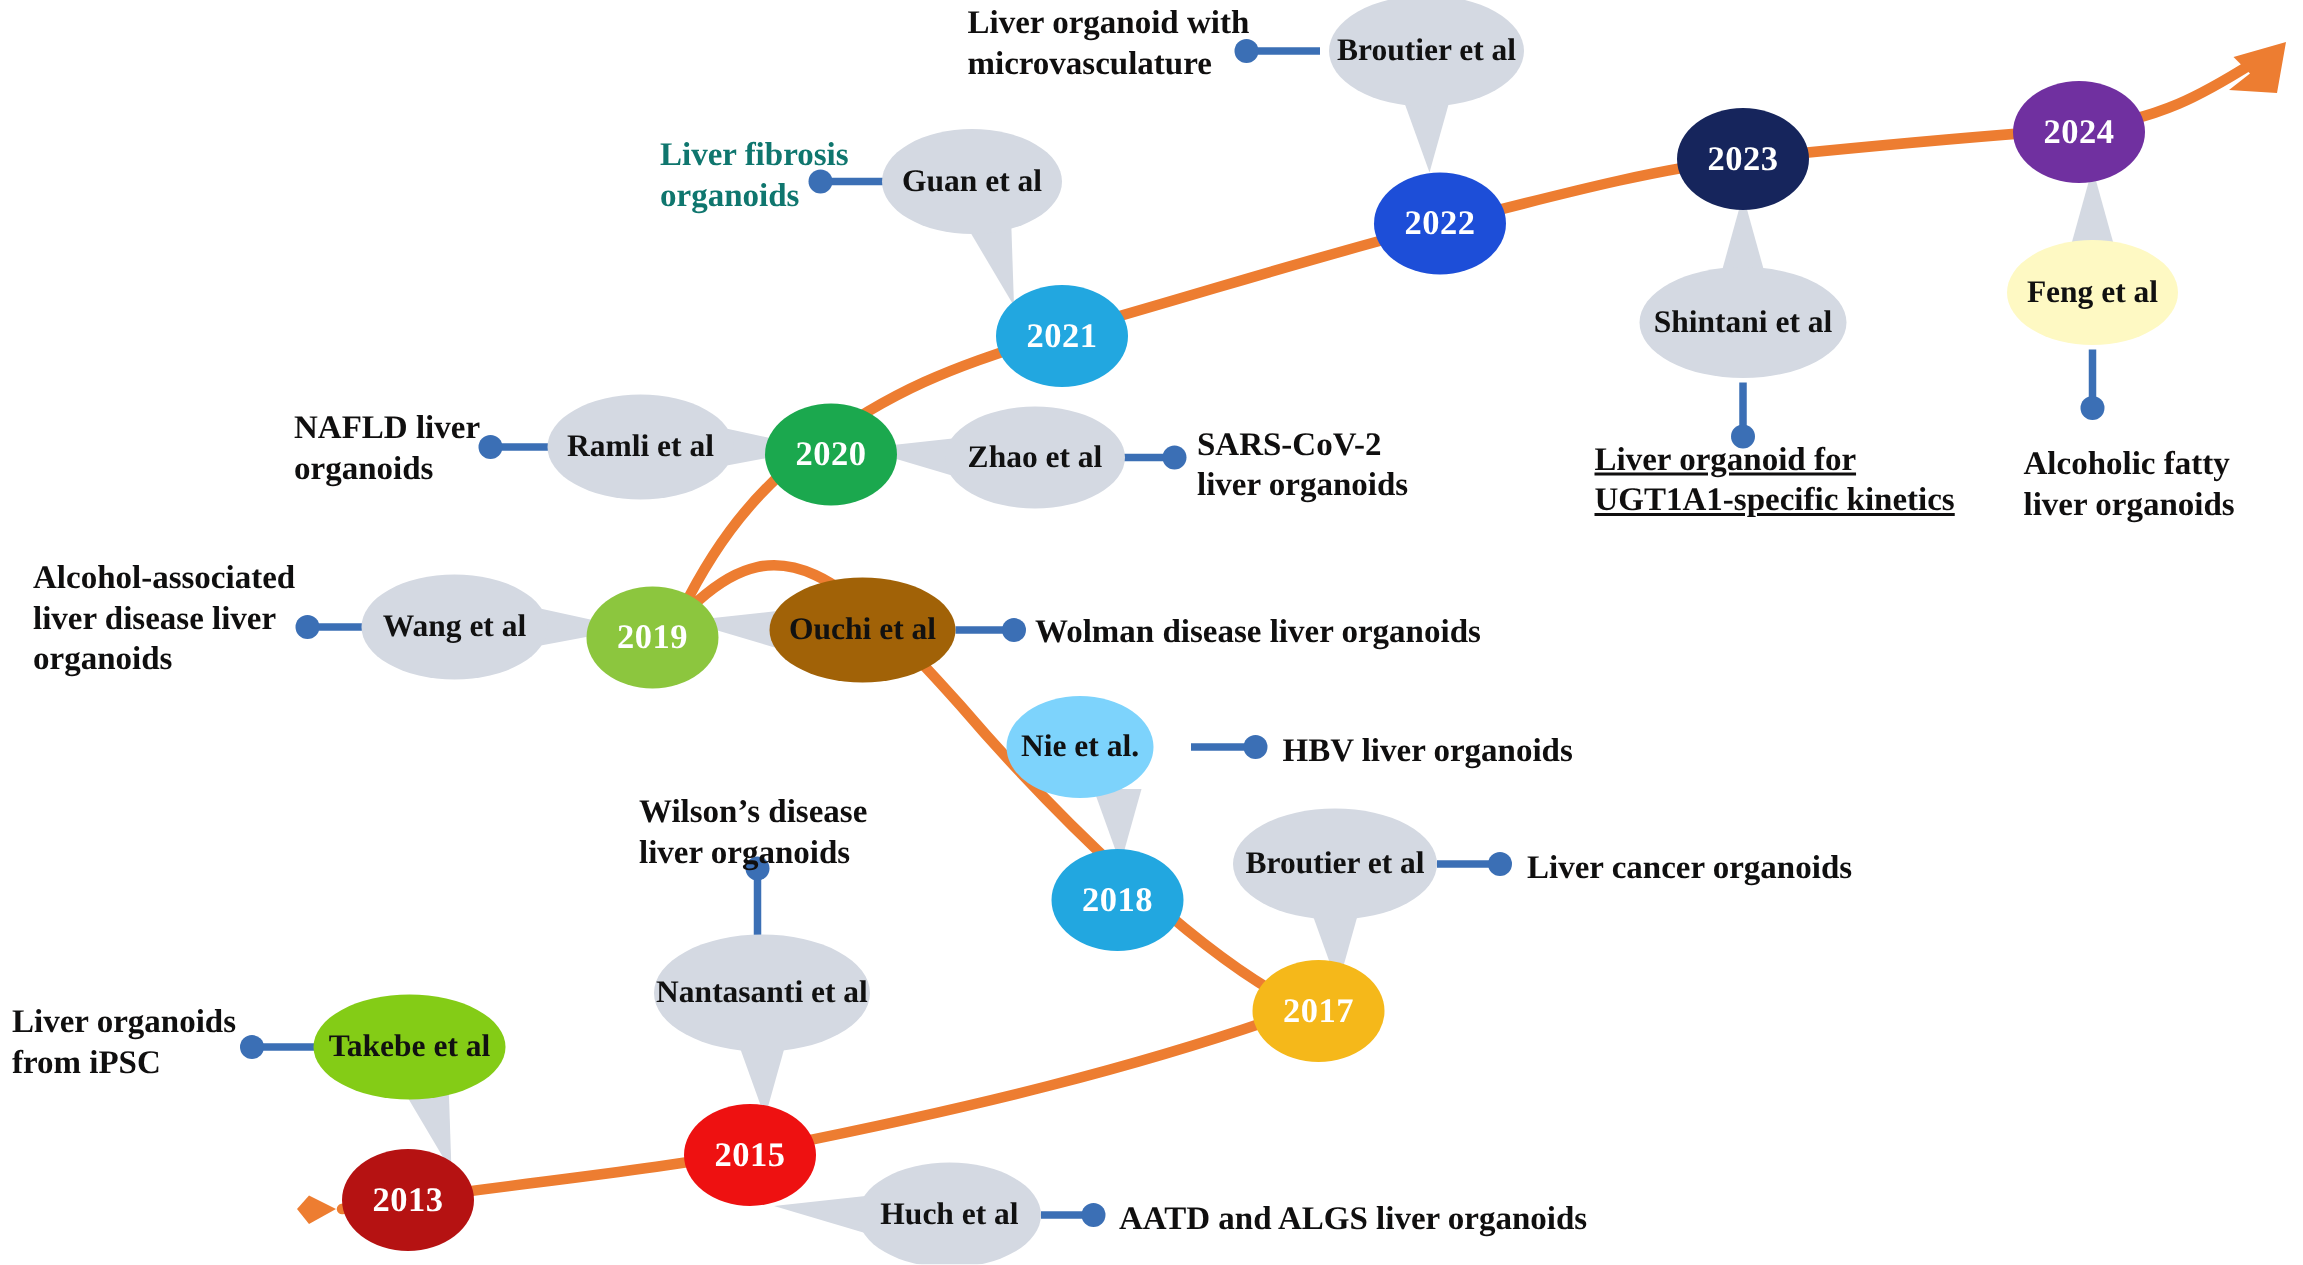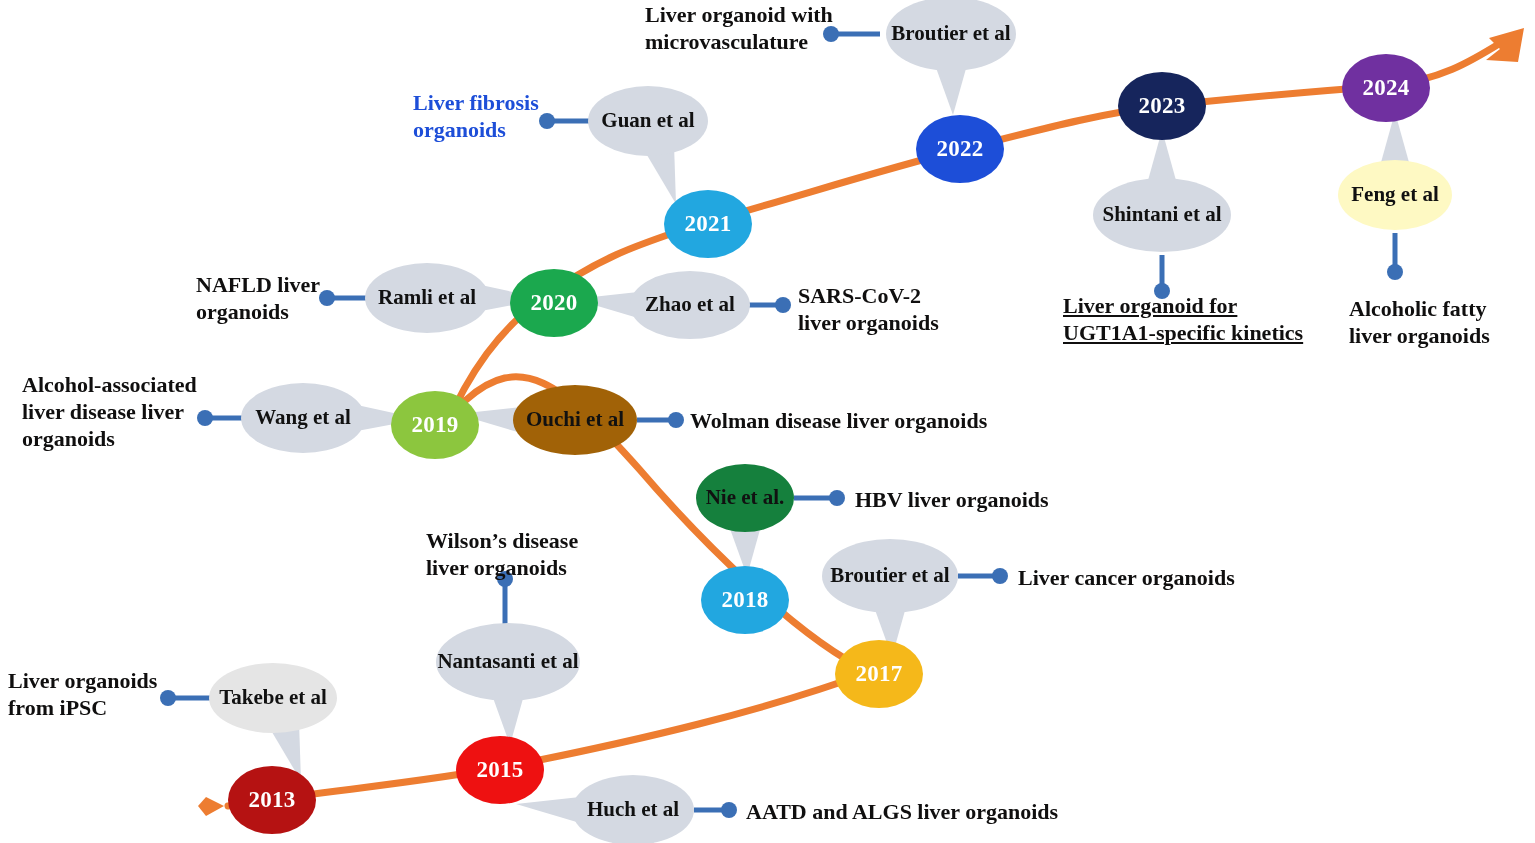--- a/index.html
+++ b/index.html
@@ -80,33 +80,33 @@
         <line x1="831" y1="34" x2="880" y2="34" stroke="#3B6FB5" stroke-width="5"></line>
         <circle cx="831" cy="34" r="8" fill="#3B6FB5"></circle>
         <line x1="1162" y1="255" x2="1162" y2="291" stroke="#3B6FB5" stroke-width="5"></line>
         <circle cx="1162" cy="291" r="8" fill="#3B6FB5"></circle>
         <line x1="1395" y1="233" x2="1395" y2="272" stroke="#3B6FB5" stroke-width="5"></line>
         <circle cx="1395" cy="272" r="8" fill="#3B6FB5"></circle>
       </g>
   </svg>
 
   <div id="bubbles">
-      <div class="bubble" style="left: 209px; top: 663px; width: 128px; height: 70px; background: #e5e5e5;">
+      <div class="bubble" style="left: 209px; top: 663px; width: 128px; height: 70px; background: #84cc16;">
         <span>Takebe et al</span>
       </div>
       <div class="bubble" style="left: 436px; top: 623px; width: 144px; height: 78px; background: rgb(212, 217, 226);">
         <span>Nantasanti et al</span>
       </div>
       <div class="bubble" style="left: 572px; top: 775px; width: 122px; height: 70px; background: rgb(212, 217, 226);">
         <span>Huch et al</span>
       </div>
       <div class="bubble" style="left: 822px; top: 539px; width: 136px; height: 74px; background: rgb(212, 217, 226);">
         <span>Broutier et al</span>
       </div>
-      <div class="bubble" style="left: 696px; top: 464px; width: 98px; height: 68px; background: #15803d;">
+      <div class="bubble" style="left: 671px; top: 464px; width: 98px; height: 68px; background: #7dd3fc;">
         <span>Nie et al.</span>
       </div>
       <div class="bubble" style="left: 241px; top: 383px; width: 124px; height: 70px; background: rgb(212, 217, 226);">
         <span>Wang et al</span>
       </div>
       <div class="bubble" style="left: 513px; top: 385px; width: 124px; height: 70px; background: #a16207;">
         <span>Ouchi et al</span>
       </div>
       <div class="bubble" style="left: 365px; top: 263px; width: 124px; height: 70px; background: rgb(212, 217, 226);">
         <span>Ramli et al</span>
@@ -168,21 +168,21 @@
       <div class="desc" style="left: 1018px; top: 565px; color: rgb(16, 15, 15);">Liver cancer organoids</div>
       <div class="desc" style="left: 855px; top: 487px; color: rgb(16, 15, 15);">HBV liver organoids</div>
       <div class="desc" style="left: 22px; top: 372px; color: rgb(16, 15, 15);">Alcohol-associated
 liver disease liver
 organoids</div>
       <div class="desc" style="left: 690px; top: 408px; color: rgb(16, 15, 15);">Wolman disease liver organoids</div>
       <div class="desc" style="left: 196px; top: 272px; color: rgb(16, 15, 15);">NAFLD liver
 organoids</div>
       <div class="desc" style="left: 798px; top: 283px; color: rgb(16, 15, 15);">SARS-CoV-2
 liver organoids</div>
-      <div class="desc" style="left: 413px; top: 90px; color: #1d4ed8;">Liver fibrosis
+      <div class="desc" style="left: 440px; top: 90px; color: #0f766e;">Liver fibrosis
 organoids</div>
       <div class="desc" style="left: 645px; top: 2px; color: rgb(16, 15, 15);">Liver organoid with
 microvasculature</div>
       <div class="desc" style="left: 1063px; top: 293px; color: rgb(16, 15, 15); text-decoration: underline;">Liver organoid for
 UGT1A1-specific kinetics</div>
       <div class="desc" style="left: 1349px; top: 296px; color: rgb(16, 15, 15);">Alcoholic fatty
 liver  organoids</div>
     </div>
 
 </div>

